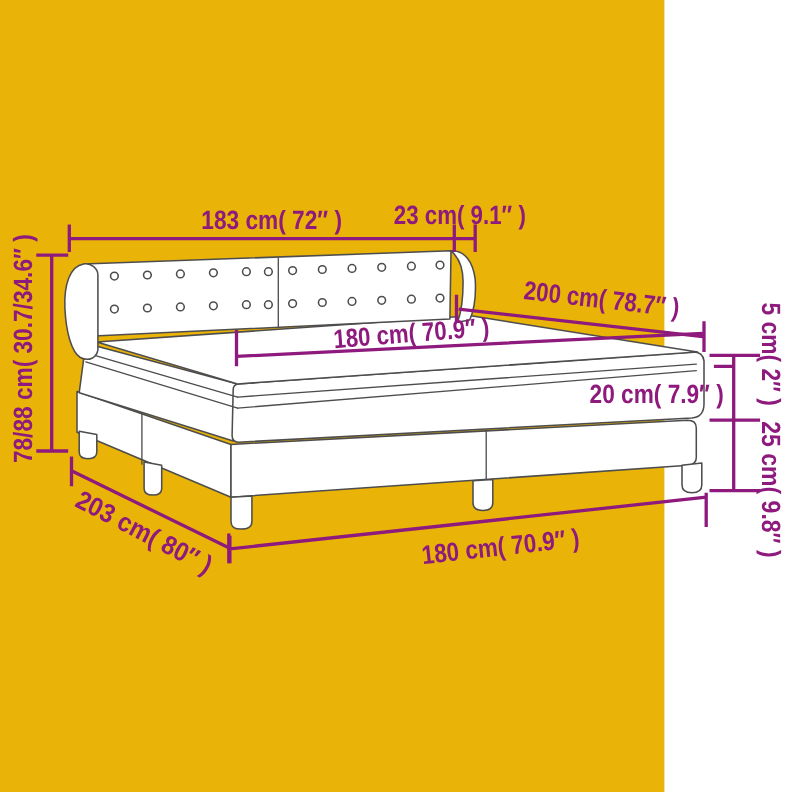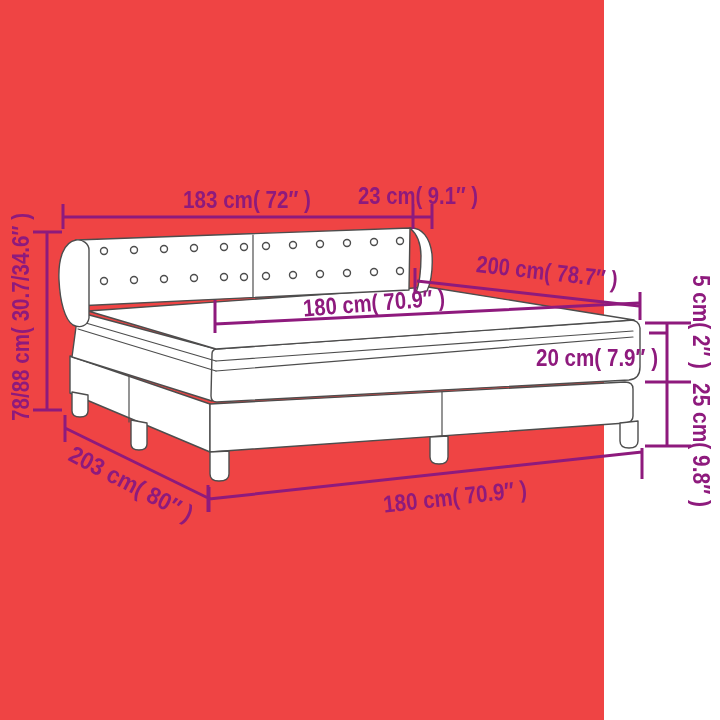--- a/index.html
+++ b/index.html
@@ -8,21 +8,21 @@
     background:#ffffff;
     width:720px;
     height:720px;
     overflow:hidden;
     font-family:"Liberation Sans",sans-serif;
   }
   .stage{
     position:relative;
     width:604px;
     height:720px;
-    background:#ef4444;
+    background:#eab308;
   }
   svg{display:block}
   
   .art{
     fill:#ffffff;
     stroke:#4d4d4d;
     stroke-width:1.4;
     stroke-linejoin:round;
     stroke-linecap:round;
   }

